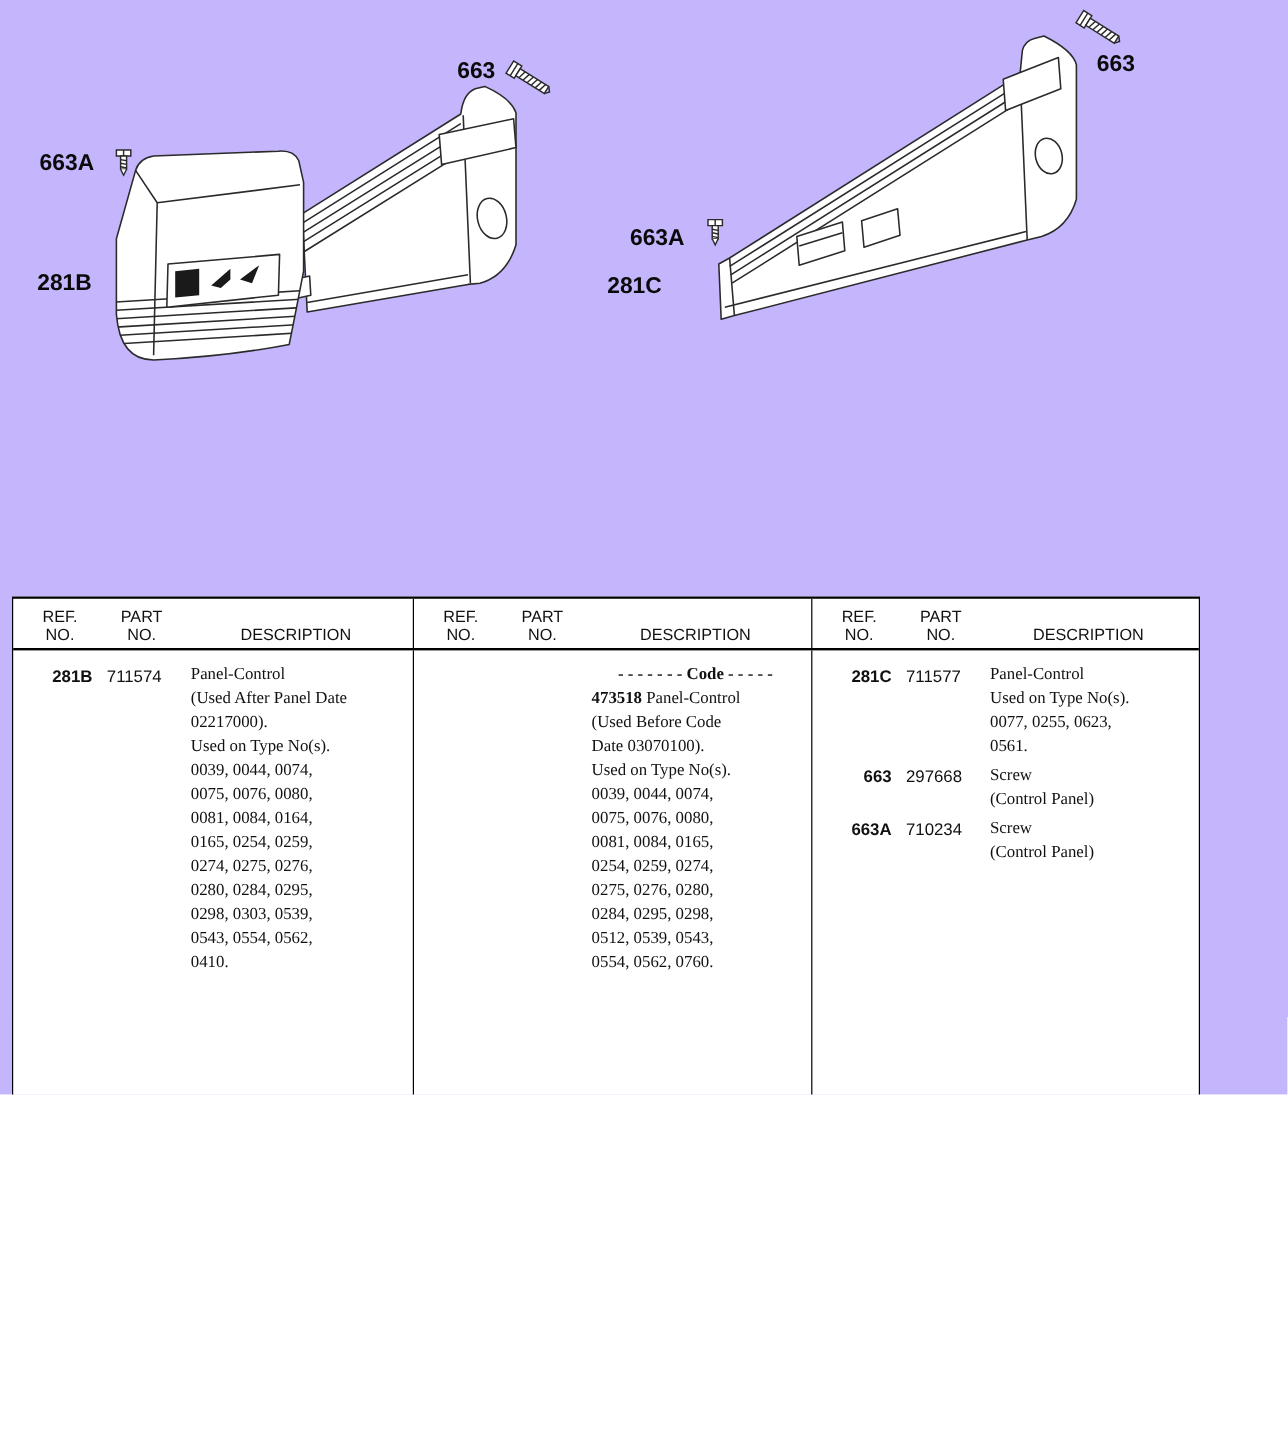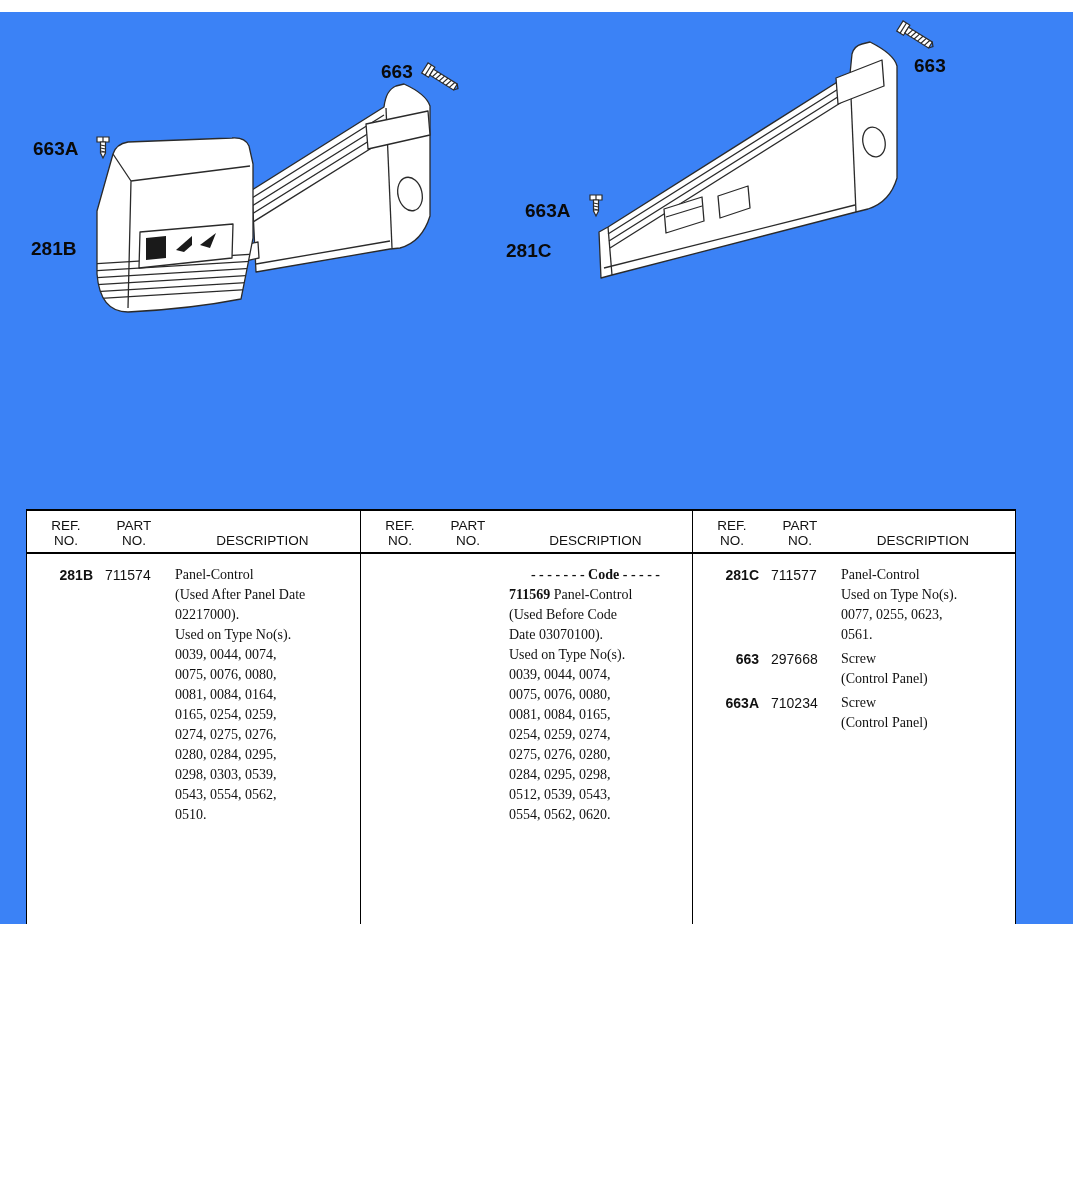--- a/index.html
+++ b/index.html
@@ -2,36 +2,36 @@
 <html><head>
 <meta charset="utf-8">
 <style>
   * { margin:0; padding:0; box-sizing:border-box; }
   html,body { background:#ffffff; }
   body {
     width:1073px; height:1200px;
     font-family:"Liberation Sans", "DejaVu Sans", sans-serif;
     color:#111; position:relative;
   }
-  .page { position:absolute; inset:0; width:1073px; height:912px; background:#3b82f6; overflow:hidden;margin-top:12px; }
+  .page { position:absolute; inset:0; width:1073px; height:912px; background:#c4b5fd; overflow:hidden; }
 
   
   .diagram { position:absolute; left:0; top:0; width:1073px; height:497px; }
   .diagram svg { position:absolute; left:0; top:0; }
   .dlabel { position:absolute; font-weight:bold; font-size:19px; color:#0a0a0a; white-space:nowrap; }
   .lbl-663-left  { left:381px; top:49px; }
   .lbl-663a-left { left:33px;  top:126px; }
   .lbl-281b      { left:31px;  top:226px; }
   .lbl-663a-right{ left:525px; top:188px; }
   .lbl-281c      { left:506px; top:228px; }
   .lbl-663-right { left:914px; top:43px; }
 
   
   .parts-table {
-    position:absolute; left:26px; top:497px; width:990px; height:696px;
+    position:absolute; left:10px; top:497px; width:990px; height:696px;
     border-top:2px solid #000; border-bottom:2px solid #000;
     border-left:1px solid #000; border-right:1px solid #000;
     display:flex; flex-direction:column; background:#fff;
   }
   .thead, .tbody { display:grid; grid-template-columns:333px 332px 1fr; }
   .tbody { flex:1; }
   .hcol { height:41px; }
   .hcol + .hcol, .bcol + .bcol { border-left:1px solid #000; }
   .thead { border-bottom:2px solid #000; }
   .hgrid {
@@ -206,51 +206,51 @@
               <div class="desc-line">02217000).</div>
               <div class="desc-line">Used on Type No(s).</div>
               <div class="desc-line">0039, 0044, 0074,</div>
               <div class="desc-line">0075, 0076, 0080,</div>
               <div class="desc-line">0081, 0084, 0164,</div>
               <div class="desc-line">0165, 0254, 0259,</div>
               <div class="desc-line">0274, 0275, 0276,</div>
               <div class="desc-line">0280, 0284, 0295,</div>
               <div class="desc-line">0298, 0303, 0539,</div>
               <div class="desc-line">0543, 0554, 0562,</div>
-              <div class="desc-line">0510.</div>
+              <div class="desc-line">0410.</div>
             </div>
         </div>
       </div>
 
       <div class="bcol">
         <div class="entry">
           <div class="ref"></div>
           <div class="part"></div>
           <div class="desc">
             <div class="desc-line note-line">
               <span>- - - - - - -</span>
               <span>Code</span>
               <span>- - - - -</span>
             </div>
             <div class="desc-line">
-              <span class="bold">711569</span>
+              <span class="bold">473518</span>
               <span>Panel-Control</span>
             </div>
             <div>
                 <div class="desc-line">(Used Before Code</div>
                 <div class="desc-line">Date 03070100).</div>
                 <div class="desc-line">Used on Type No(s).</div>
                 <div class="desc-line">0039, 0044, 0074,</div>
                 <div class="desc-line">0075, 0076, 0080,</div>
                 <div class="desc-line">0081, 0084, 0165,</div>
                 <div class="desc-line">0254, 0259, 0274,</div>
                 <div class="desc-line">0275, 0276, 0280,</div>
                 <div class="desc-line">0284, 0295, 0298,</div>
                 <div class="desc-line">0512, 0539, 0543,</div>
-                <div class="desc-line">0554, 0562, 0620.</div>
+                <div class="desc-line">0554, 0562, 0760.</div>
               </div>
           </div>
         </div>
       </div>
 
       <div class="bcol">
         <div class="entry">
           <div class="ref">281C</div>
           <div class="part">711577</div>
           <div class="desc">

